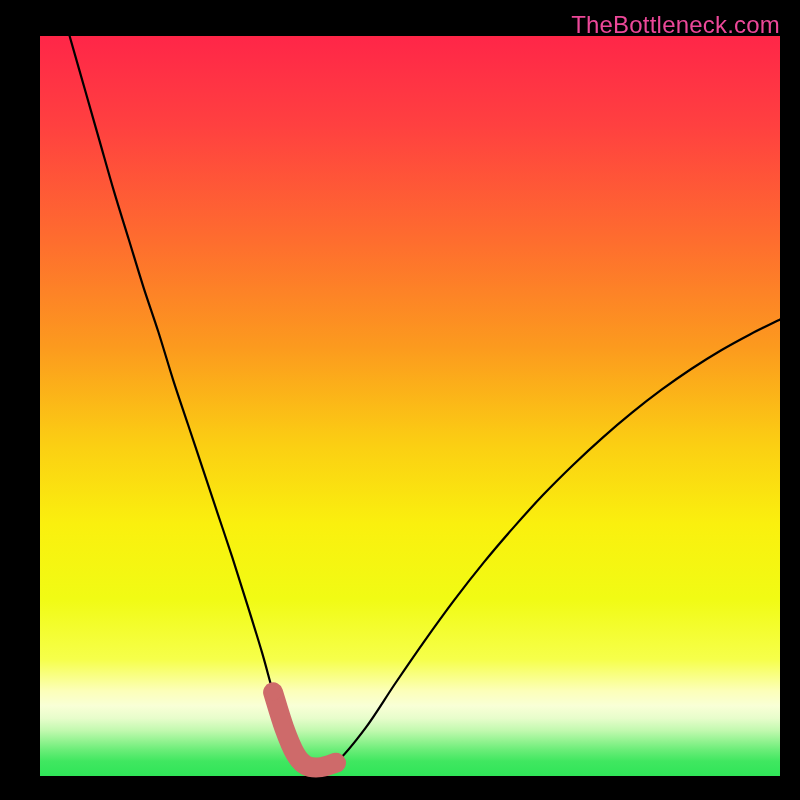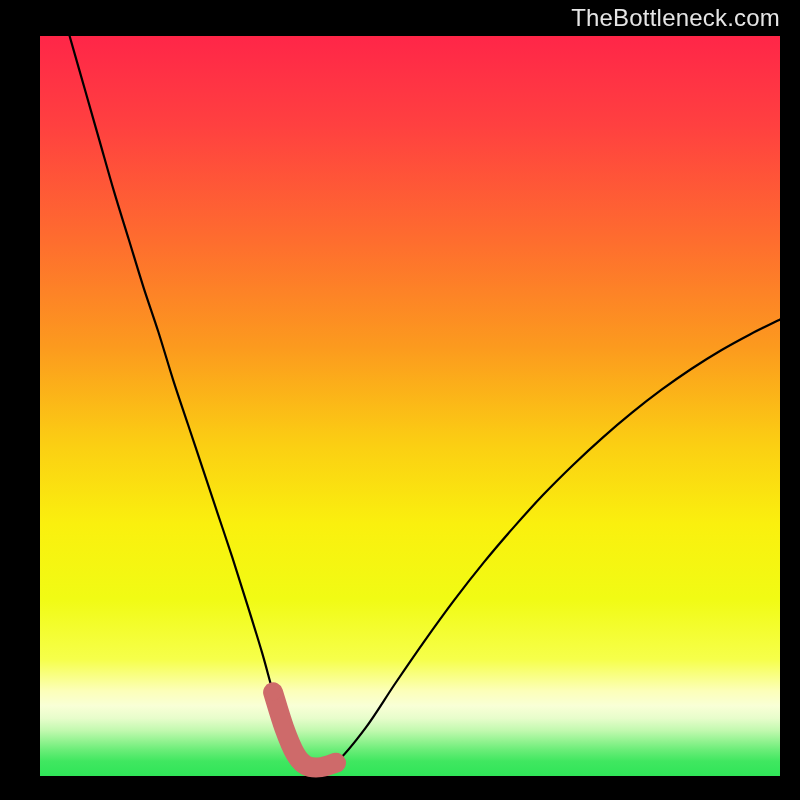--- a/index.html
+++ b/index.html
@@ -18,24 +18,25 @@
     width: 800px;
     height: 800px;
     background: #000000;
   }
   .plot-area {
     position: absolute;
     box-sizing: border-box;
   }
   .watermark {
     position: absolute;
-    color: #e5e5e5;
+    color: #ec4899;
     font-size: 24px;
     font-weight: 500;
     letter-spacing: 0.2px;
+    margin-top: 7px;
   }
   svg.curve {
     position: absolute;
     left: 0;
     top: 0;
   }
 </style>
 </head>
 <body>
 

